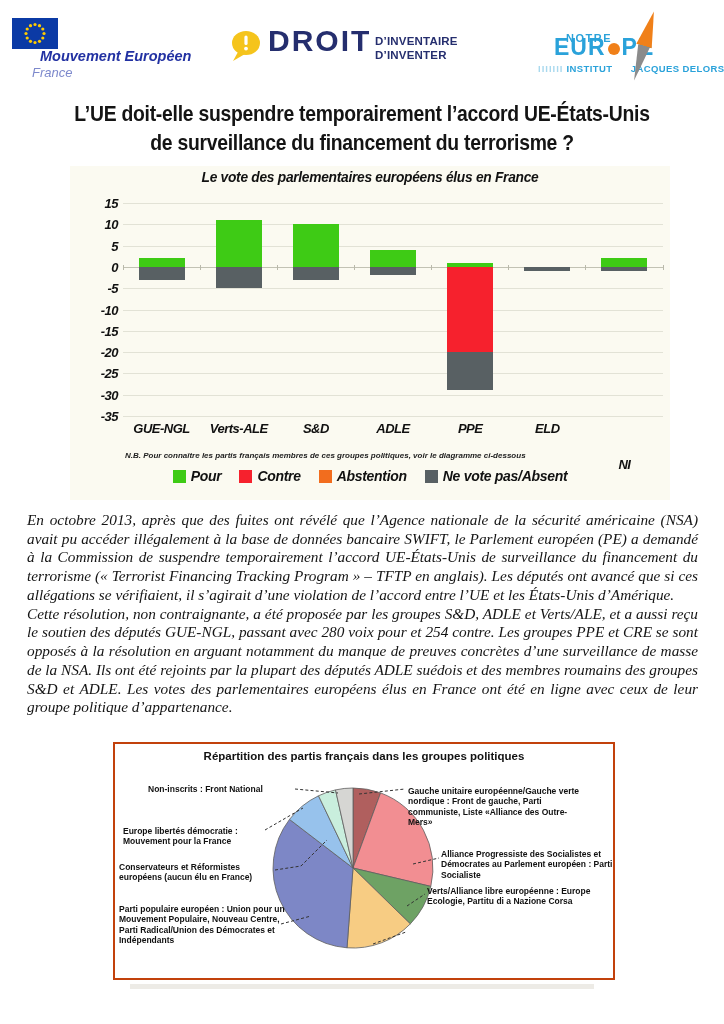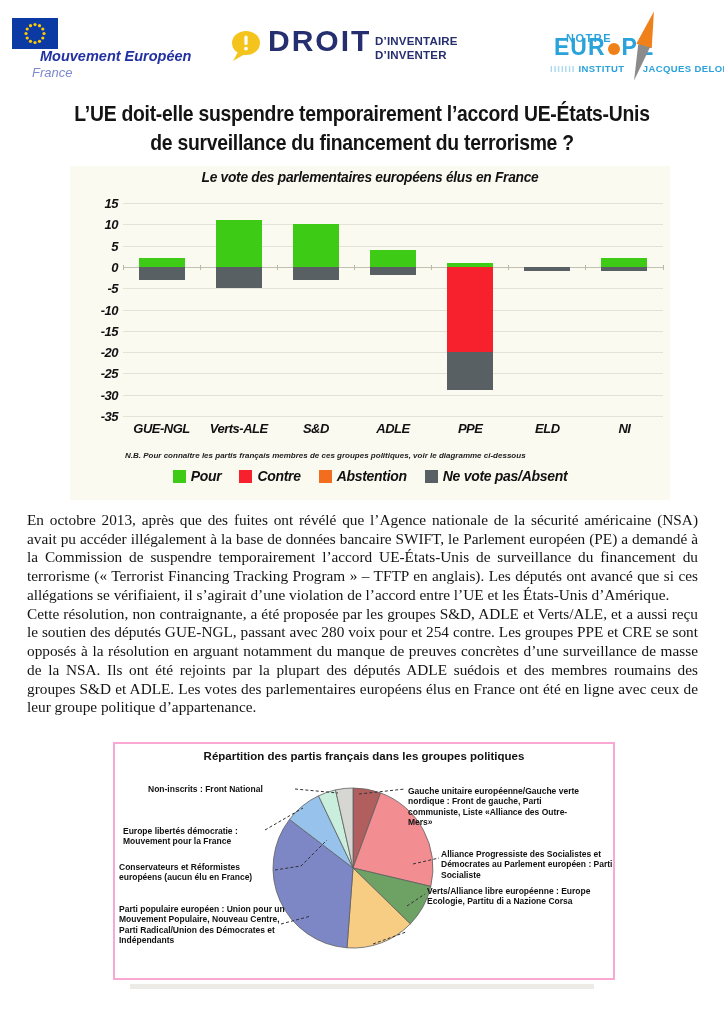--- a/index.html
+++ b/index.html
@@ -11,21 +11,21 @@
   .me-line1{position:absolute;left:28px;top:30px;font-size:14.5px;font-weight:bold;font-style:italic;color:var(--me-blue);white-space:nowrap;}
   .me-line2{position:absolute;left:20px;top:47px;font-size:13px;font-style:italic;color:var(--me-blue-light);}
   .hdr-center{position:absolute;left:230px;top:26px;width:260px;height:50px;}
   .droit-word{position:absolute;left:38px;top:-2px;font-size:30px;font-weight:bold;color:var(--droit-navy);letter-spacing:2px;}
   .droit-subs{position:absolute;left:145px;top:8px;font-size:11.5px;font-weight:bold;color:var(--droit-navy);line-height:1.25;letter-spacing:.2px;white-space:nowrap;}
   .hdr-right{position:absolute;left:538px;top:12px;width:182px;height:72px;color:var(--ne-blue);}
   .ne-notre{position:absolute;left:28px;top:20px;font-size:11px;font-weight:bold;letter-spacing:1.5px;}
   .ne-europe{position:absolute;left:16px;top:22px;font-size:23px;font-weight:bold;letter-spacing:1px;white-space:nowrap;}
   .o-dot{display:inline-block;width:12px;height:12px;border-radius:50%;background:var(--ne-orange);margin:0 2px;}
   .ne-sub{position:absolute;left:0;top:51px;font-size:9.5px;font-weight:bold;letter-spacing:.4px;white-space:nowrap;}
-  .ne-hash{color:var(--ne-blue-light);letter-spacing:1px;margin-left:12px;}
+  .ne-hash{color:var(--ne-blue-light);letter-spacing:1px;}
   .ne-needle{position:absolute;left:88px;top:-4px;}
 
   
   .main-title{position:absolute;top:99px;left:0;width:724px;text-align:center;font-weight:bold;
               font-size:22px;line-height:1.32;letter-spacing:-.3px;color:#141414;
               transform:scaleX(.88);transform-origin:center;}
 
   
   .chart-box{position:absolute;left:70px;top:166px;width:600px;height:334px;background:var(--cream);font-style:italic;}
   .chart-title{position:absolute;top:3px;width:100%;text-align:center;font-size:14.5px;font-weight:bold;
@@ -39,25 +39,25 @@
   .ylab{position:absolute;right:0;width:42px;text-align:right;font-size:13px;font-weight:bold;letter-spacing:-.5px;}
   #bar-xlabels{position:absolute;left:53px;top:255px;width:540px;height:18px;}
   .xlab{position:absolute;top:0;text-align:center;font-size:13px;font-weight:bold;letter-spacing:-.5px;}
   .chart-footnote{position:absolute;left:55px;top:285px;font-size:8px;font-weight:bold;color:#222;}
   #legend{position:absolute;left:0;top:302px;width:100%;display:flex;justify-content:center;gap:18px;}
   .lg-item{display:flex;align-items:center;gap:5px;font-size:14px;font-weight:bold;letter-spacing:-.3px;}
   .lg-box{width:13px;height:13px;display:inline-block;}
 
   
   .body-text{position:absolute;left:27px;top:511px;width:671px;font-family:"Liberation Serif",serif;
-             font-size:15.3px;line-height:1.225;text-align:justify;color:#141414;}
+             font-size:15.3px;line-height:1.225;text-align:justify;color:#141414;font-style:italic;}
   .body-text p{margin:0;}
 
   
-  .pie-box{position:absolute;left:113px;top:742px;width:498px;height:234px;border:2px solid #f9a8d4;background:#fff;}
+  .pie-box{position:absolute;left:113px;top:742px;width:498px;height:234px;border:2px solid #c2410c;background:#fff;}
   .pie-title{position:absolute;top:4px;width:100%;text-align:center;font-weight:bold;font-size:11.5px;line-height:1.45;}
   #pie-svg{position:absolute;left:0;top:0;}
   .pie-label{position:absolute;font-size:8.5px;font-weight:bold;line-height:1.22;color:#111;}
   .leader{stroke:#333;stroke-width:1;fill:none;stroke-dasharray:3 2.2;}
 
   .footer-rule{position:absolute;left:130px;top:984px;width:464px;height:5px;background:#edebe6;}
 </style>
 </head>
 <body>
 
@@ -171,21 +171,21 @@
         <div class="axis-tick" style="left: 462.357px; top: 61.9px;"></div>
         <div class="axis-tick" style="left: 539.5px; top: 61.9px;"></div>
       </div>
     <div id="bar-xlabels">
         <div class="xlab" style="left: 0px; width: 77.1429px;">GUE-NGL</div>
         <div class="xlab" style="left: 77.1429px; width: 77.1429px;">Verts-ALE</div>
         <div class="xlab" style="left: 154.286px; width: 77.1429px;">S&amp;D</div>
         <div class="xlab" style="left: 231.429px; width: 77.1429px;">ADLE</div>
         <div class="xlab" style="left: 308.571px; width: 77.1429px;">PPE</div>
         <div class="xlab" style="left: 385.714px; width: 77.1429px;">ELD</div>
-        <div class="xlab" style="left: 462.857px; width: 77.1429px;">NI</div>
+        <div class="xlab" style="left: 462.857px; width: 77.1429px; margin-top: 36px;">NI</div>
       </div>
     <div class="chart-footnote">N.B. Pour connaître les partis français membres de ces groupes politiques, voir le diagramme ci-dessous</div>
     <div id="legend">
         <span class="lg-item">
           <span class="lg-box" style="background: rgb(62, 203, 21);"></span>
           <span>Pour</span>
         </span>
         <span class="lg-item">
           <span class="lg-box" style="background: rgb(246, 33, 45);"></span>
           <span>Contre</span>

